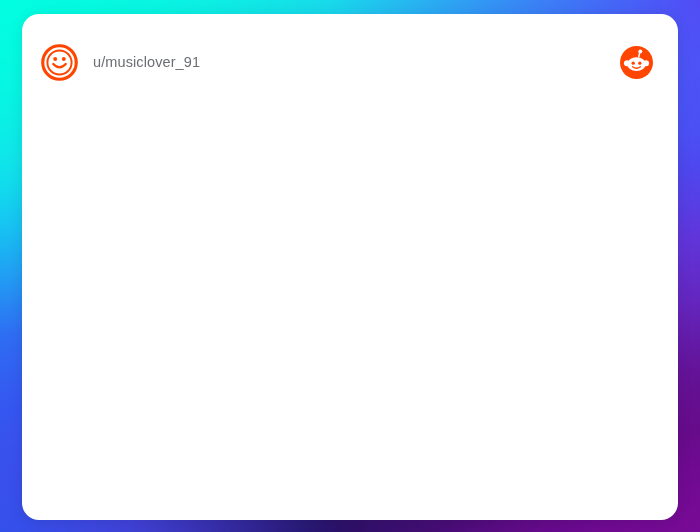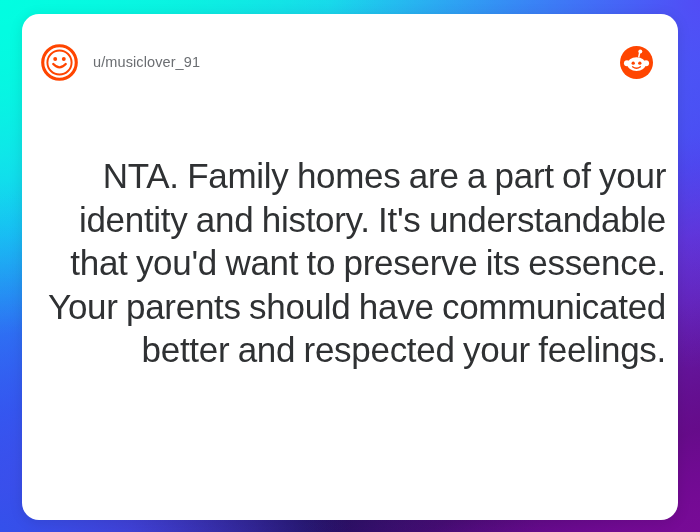--- a/index.html
+++ b/index.html
@@ -52,21 +52,20 @@
   #card {
     position: absolute;
     left: 22px;
     top: 14px;
     width: 656px;
     height: 506px;
     background: #ffffff;
     border-radius: 17px;
     box-shadow: 0 2px 14px rgba(0,0,0,0.10);
     overflow: hidden;
-    text-align: right;
   }
 
   
   #card-header {
     position: absolute;
     left: 0;
     top: 0;
     right: 0;
     height: 96px;
     display: flex;
@@ -149,15 +148,14 @@
 
         <circle cx="40" cy="52" r="5" fill="#ff4500"></circle>
         <circle cx="60" cy="52" r="5" fill="#ff4500"></circle>
 
         <path d="M38 63 Q50 72 62 63" stroke="#ff4500" stroke-width="4" stroke-linecap="round" fill="none"></path>
       </svg>
     </span>
 
   </div>
 
-  <div id="post-body">NTA. Family homes are a part of your identity and history. It's understandable that you'd want to preserve its essence. Your parents should have communicated better and respected your feelings.</div>
 
 </div>
 
 </body></html>

